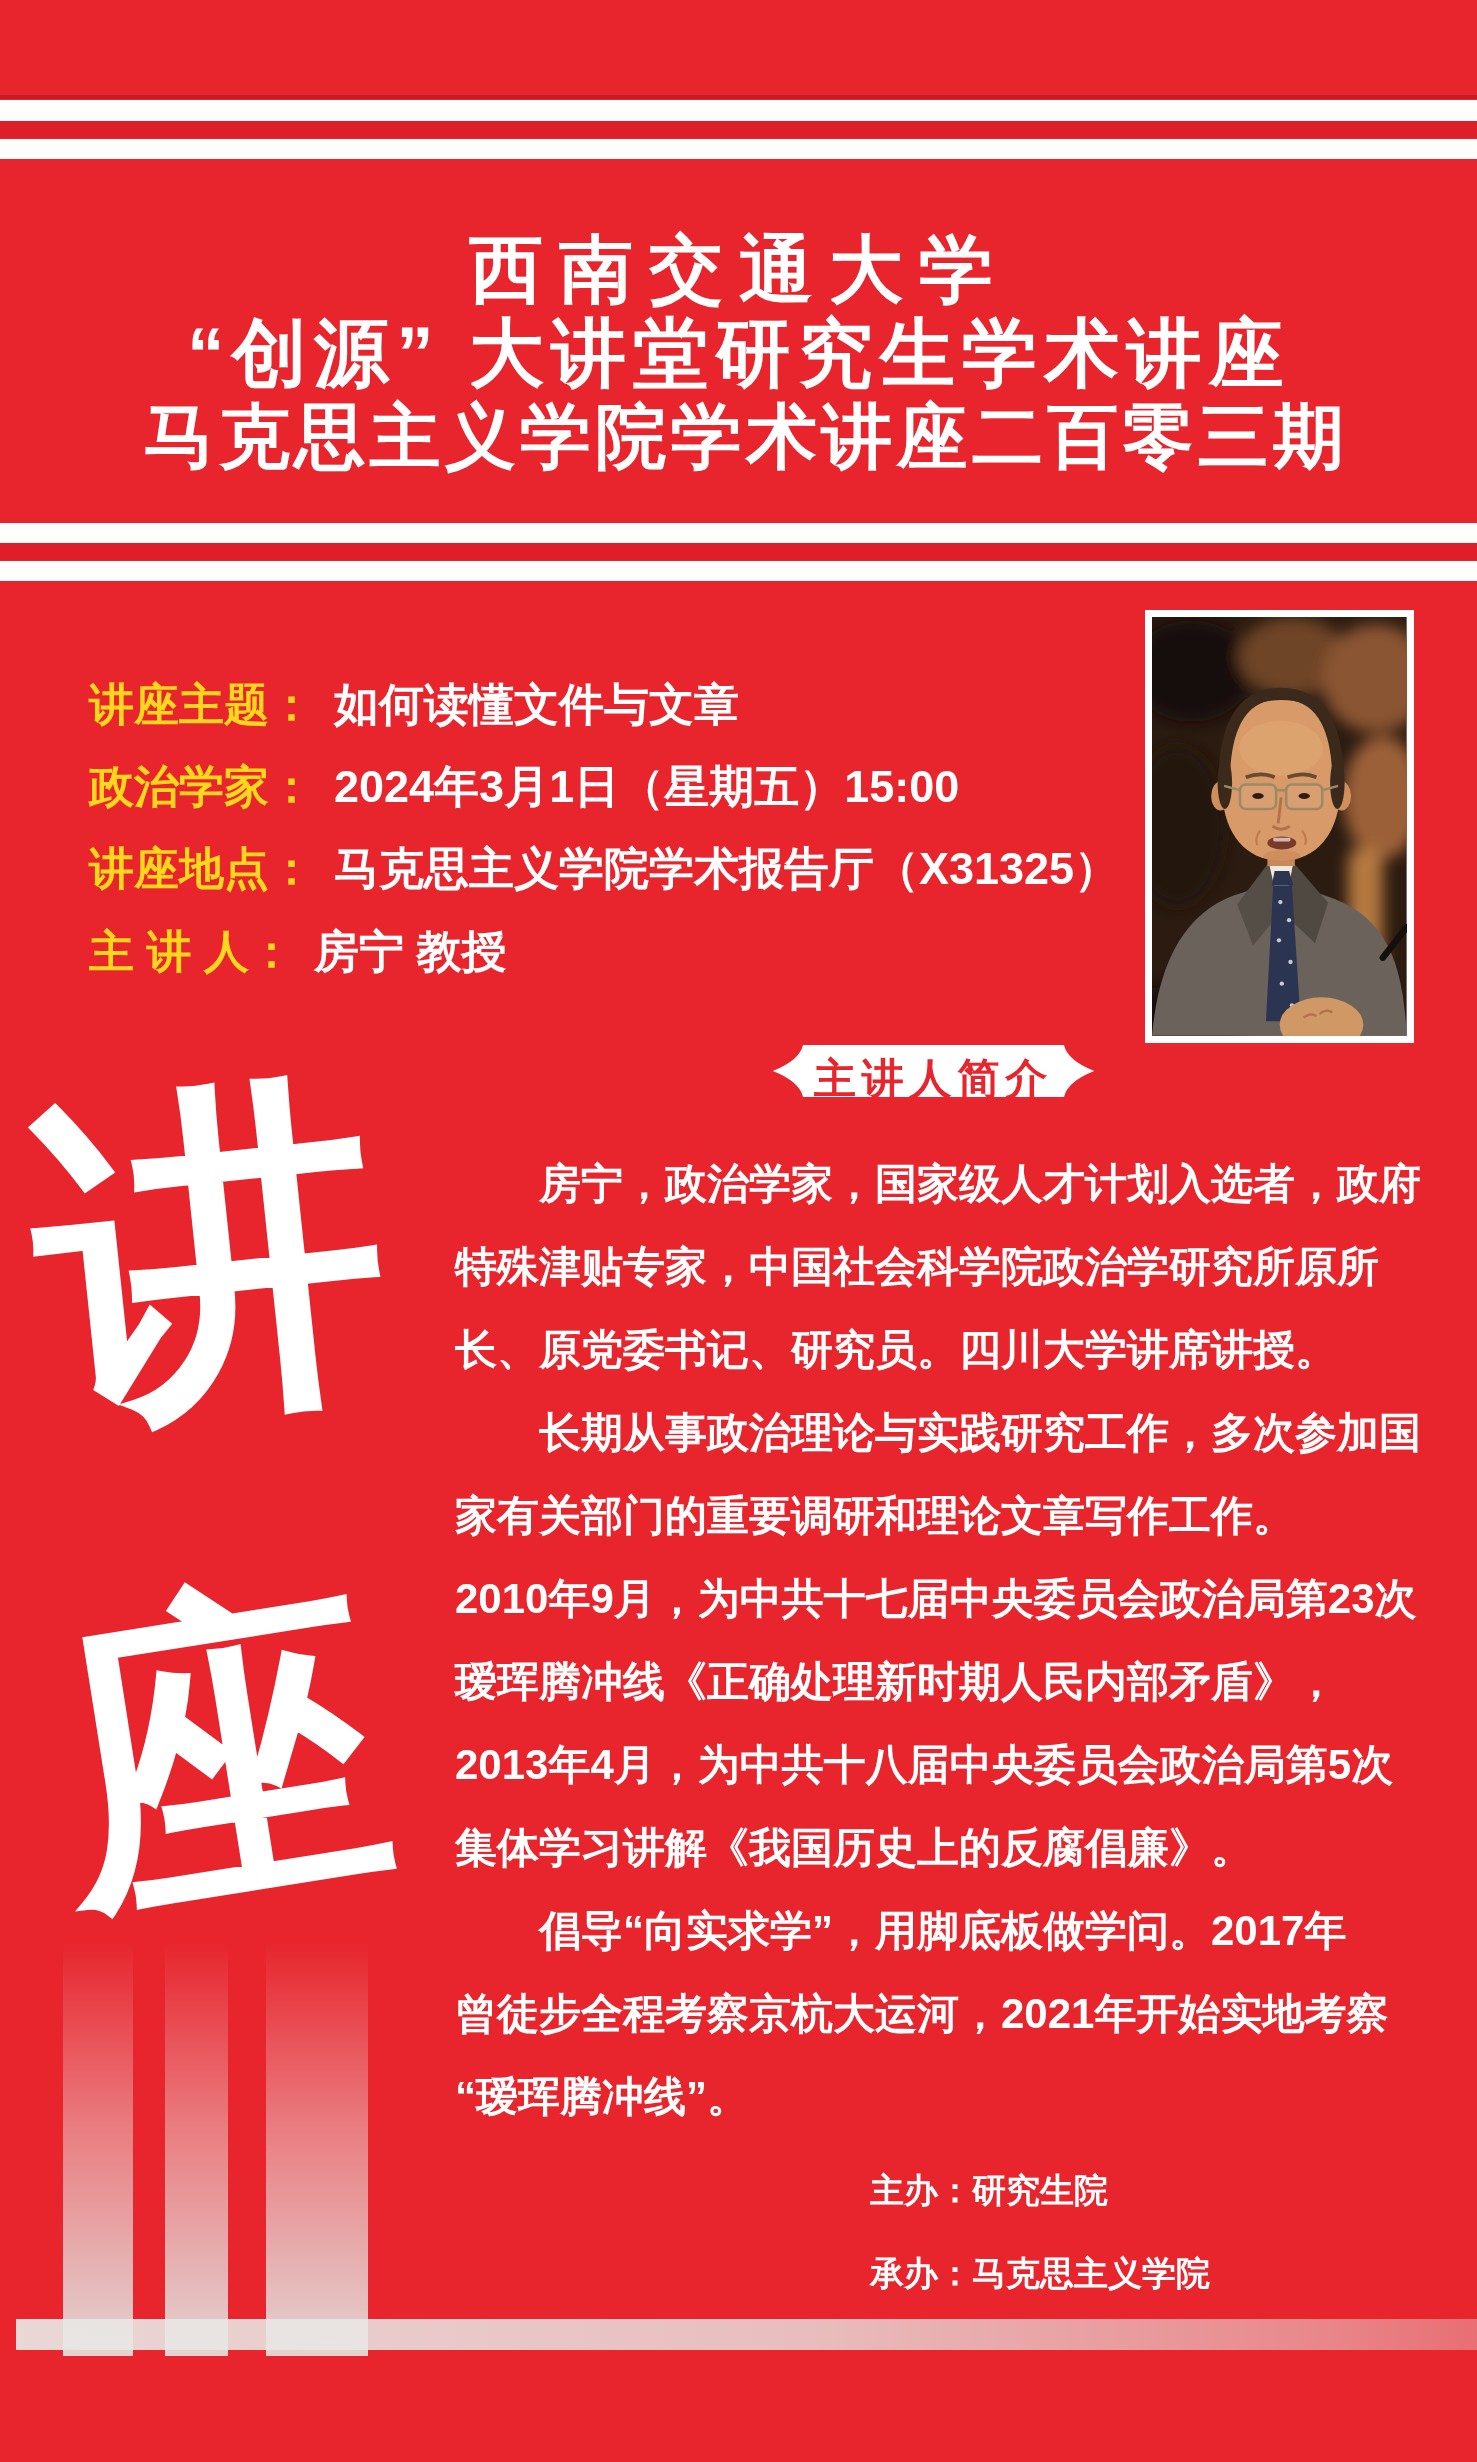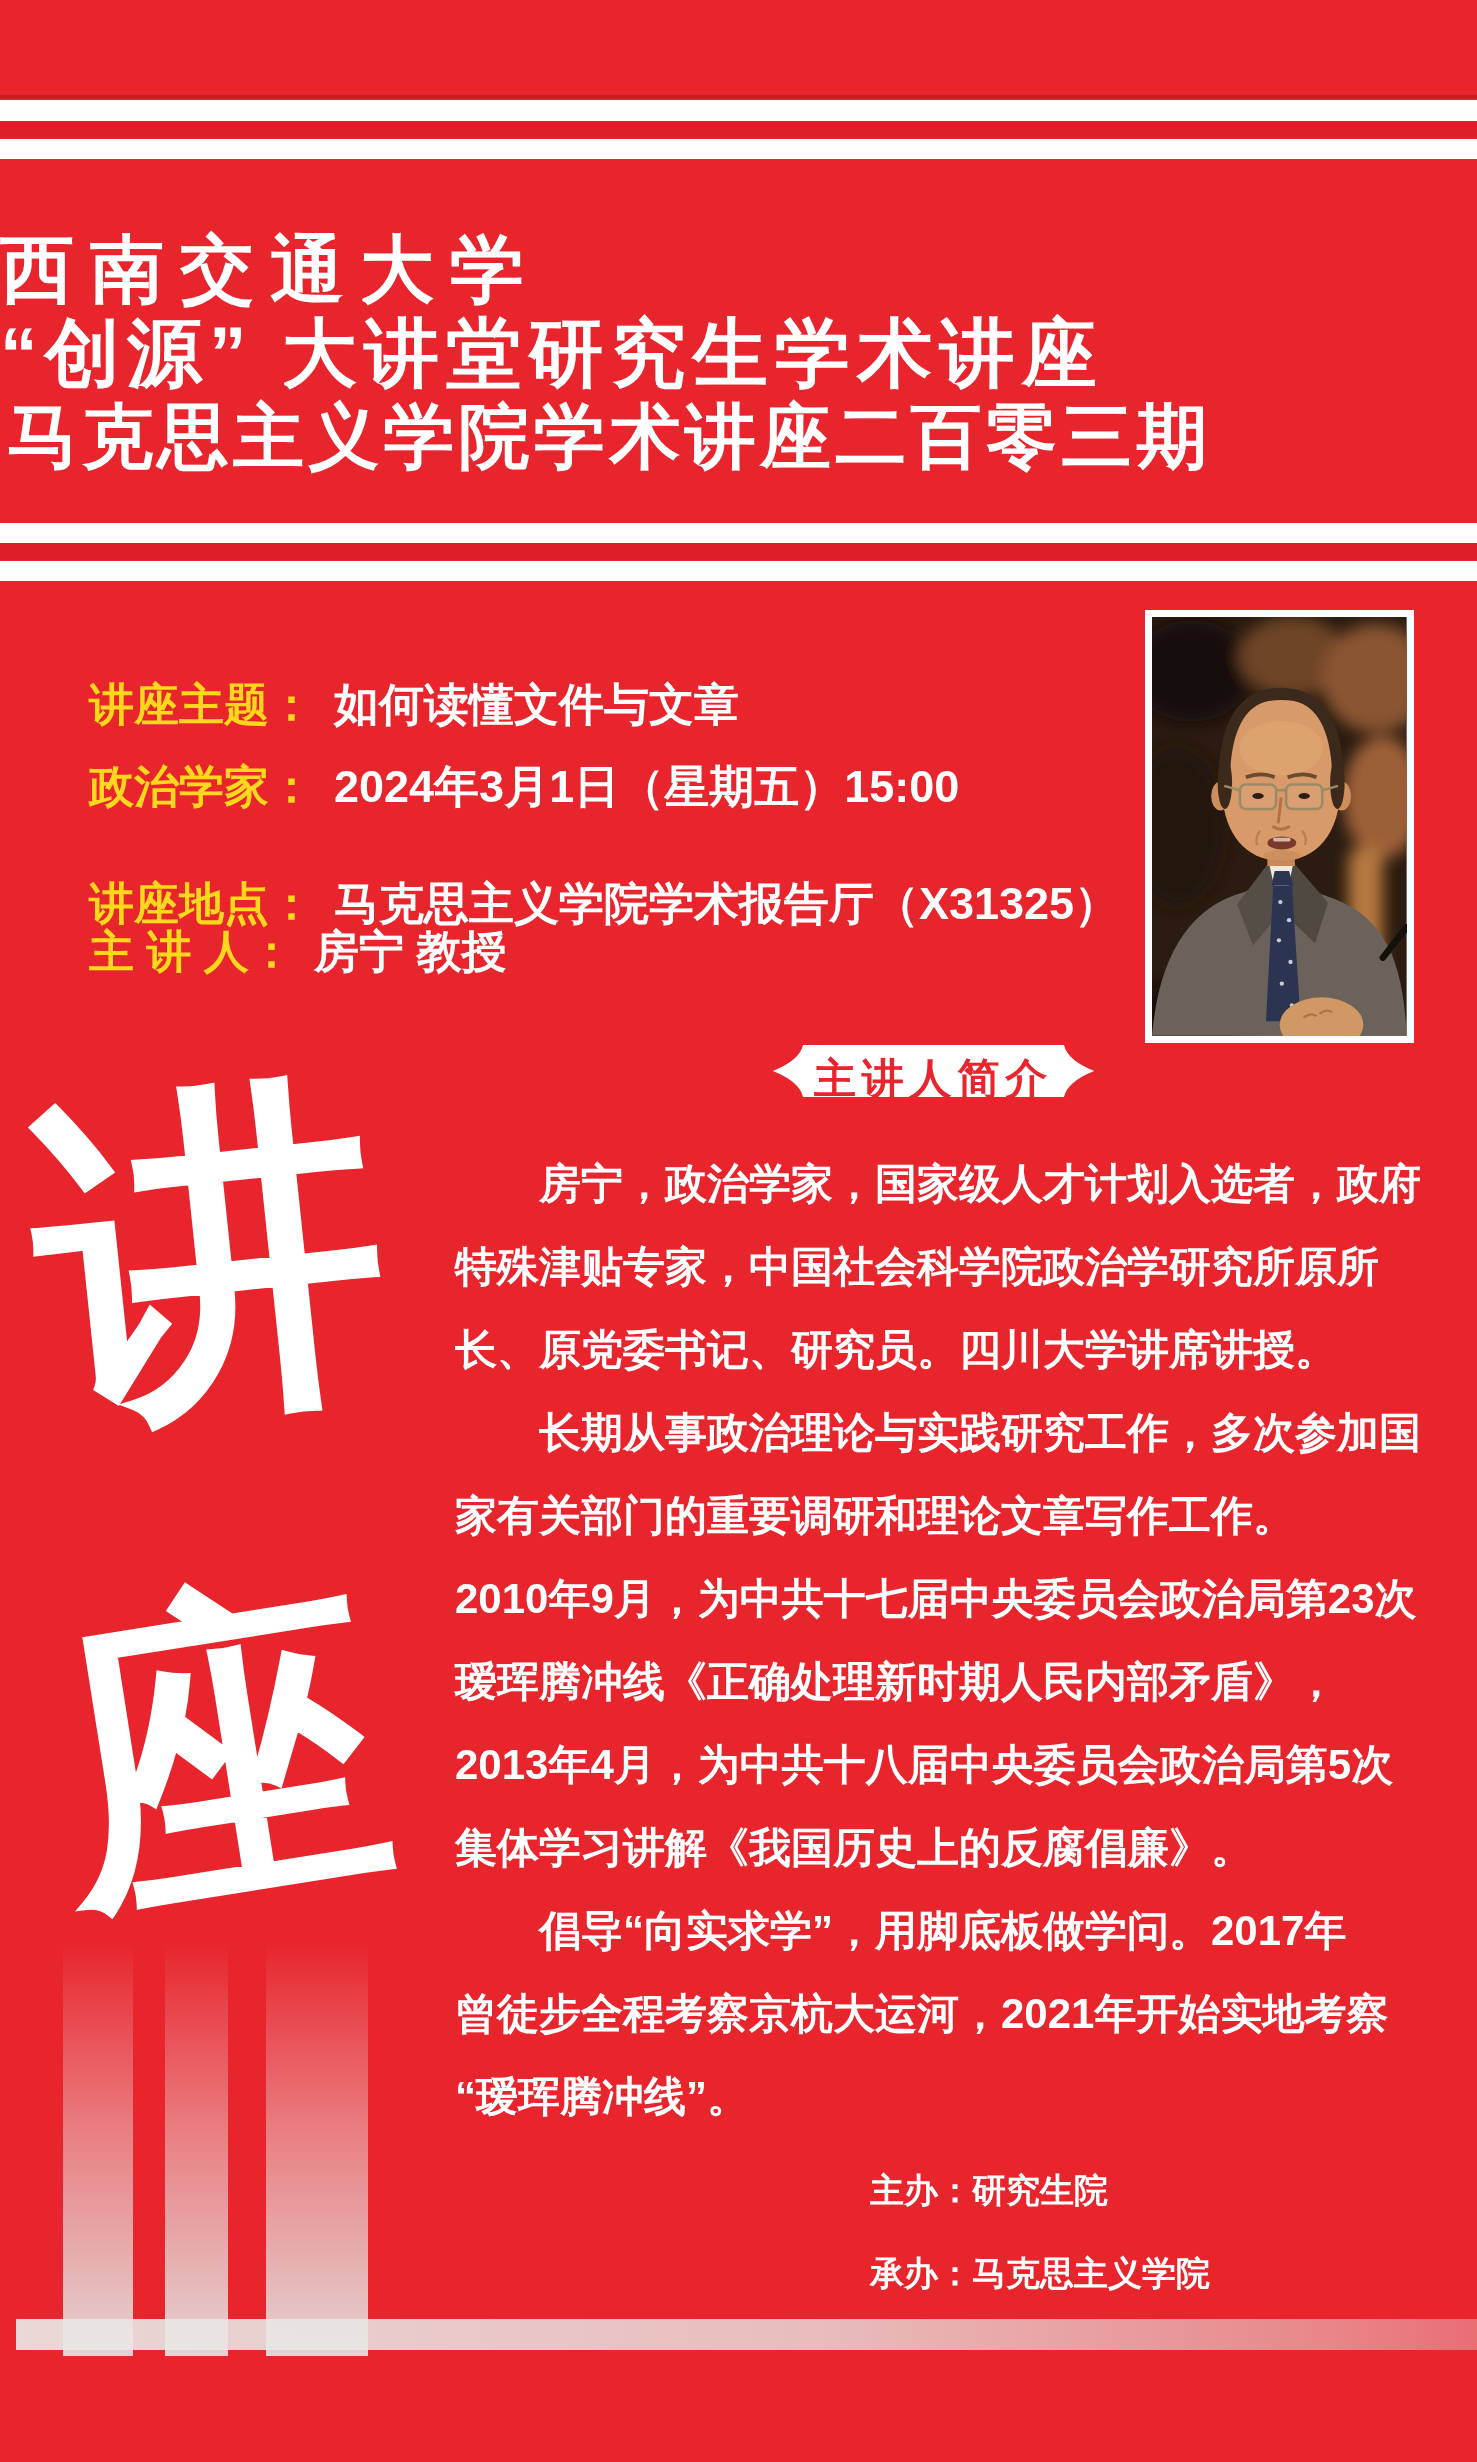--- a/index.html
+++ b/index.html
@@ -15,31 +15,31 @@
   .stripe.gapred { background:#de1f2a; }
   #st-darkline { top:95px; height:4.3px; }
   #st-w1 { top:100px; height:21.6px; }
   #st-g1 { top:121px; height:17.3px; }
   #st-w2 { top:139px; height:20px; }
   #sb-w1 { top:523px; height:20px; }
   #sb-g1 { top:543px; height:17.3px; }
   #sb-w2 { top:561px; height:19.5px; }
   
   .title-line {
-    position:absolute; width:100%; 
+    position:absolute; width:100%; text-align:center;
     color:#ffffff; font-weight:bold; white-space:nowrap;
   }
   #title-1 { top:221px; font-size:74px; letter-spacing:16px; }
   #title-2 { top:304px; font-size:75px; letter-spacing:7.2px; }
   #title-3 { top:390px; font-size:71px;  letter-spacing:4.3px;padding-left:7px; }
   
   .info-row { position:absolute; left:89px; white-space:nowrap; font-weight:bold; font-size:45px; line-height:51px; }
   #info-0 { top:679px; }
   #info-1 { top:761px; }
-  #info-2 { top:878px;text-align:center; }
+  #info-2 { top:843px;text-align:center; }
   #info-3 { top:926px; }
   .info-label { color:#ffd71c; }
   .info-value { color:#ffffff; margin-left:20px; }
   
   .photo-frame {
     position:absolute; left:1145px; top:610px; width:269px; height:433px;
     background:#ffffff; padding:7.2px; box-sizing:border-box;
   }
   .photo-frame svg { display:block; width:100%; height:100%; }
   

